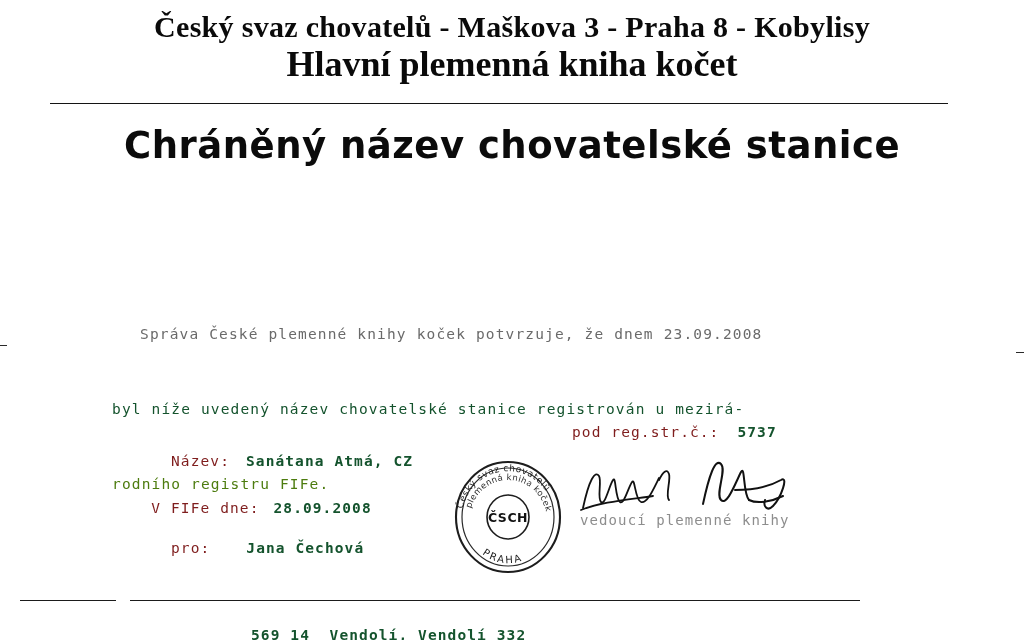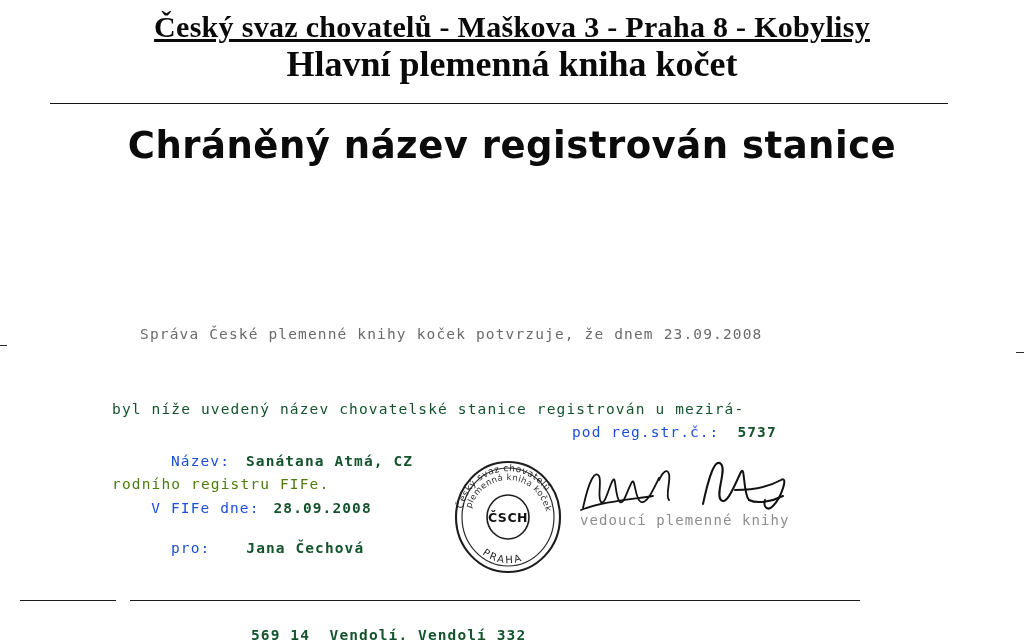--- a/index.html
+++ b/index.html
@@ -31,21 +31,20 @@
     width: 1024px;
     text-align: center;
   }
   .header-line1 {
     font-family: "Liberation Serif", serif;
     font-size: 30px;
     font-weight: 700;
     letter-spacing: 0.3px;
     line-height: 1.12;
     white-space: nowrap;
-    text-decoration: underline;
   }
   .header-line2 {
     font-family: "Liberation Serif", serif;
     font-size: 36px;
     font-weight: 700;
     line-height: 1.15;
     white-space: nowrap;
     text-align: center;
   }
 
@@ -132,21 +131,21 @@
     position: absolute;
     top: 360px;
     left: 112px;
     width: 830px;
     font-family: "DejaVu Sans Mono", monospace;
     font-size: 14.5px;
     letter-spacing: 1.1px;
     line-height: 29px;
     white-space: pre;
   }
-  .label-faded { color: #1d4ed8; }
+  .label-faded { color: #7f1d1d; }
   .value-dark { color: #14532d; font-weight: 700; }
   .row { position: relative; height: 29px; white-space: pre; }
   .col-right {
     position: absolute;
     left: 460px;
     top: 0;
     white-space: pre;
   }
 
   
@@ -199,21 +198,21 @@
 
   <div class="header">
     <div class="header-line1">Český svaz chovatelů - Maškova 3 - Praha 8 - Kobylisy</div>
     <div class="header-line2">Hlavní plemenná kniha kočet</div>
   </div>
 
   <div class="rule-top"></div>
   <div class="edge-tick-left"></div>
   <div class="edge-tick-right"></div>
 
-  <div class="main-title">Chráněný název registrován stanice</div>
+  <div class="main-title">Chráněný název chovatelské stanice</div>
 
   <div class="body-block">
     <span class="ln ln1" style="padding-left:28px;">Správa České plemenné knihy koček potvrzuje, že dnem 23.09.2008</span>
     <span class="ln ln2">byl níže uvedený název chovatelské stanice registrován u mezirá-</span>
     <span class="ln ln3">rodního registru FIFe.</span>
   </div>
 
   <div class="fields">
     <div class="row">
       <span class="label-faded">Název:</span><span class="value-dark" style="padding-left:16px;">Sanátana Atmá, CZ</span>

